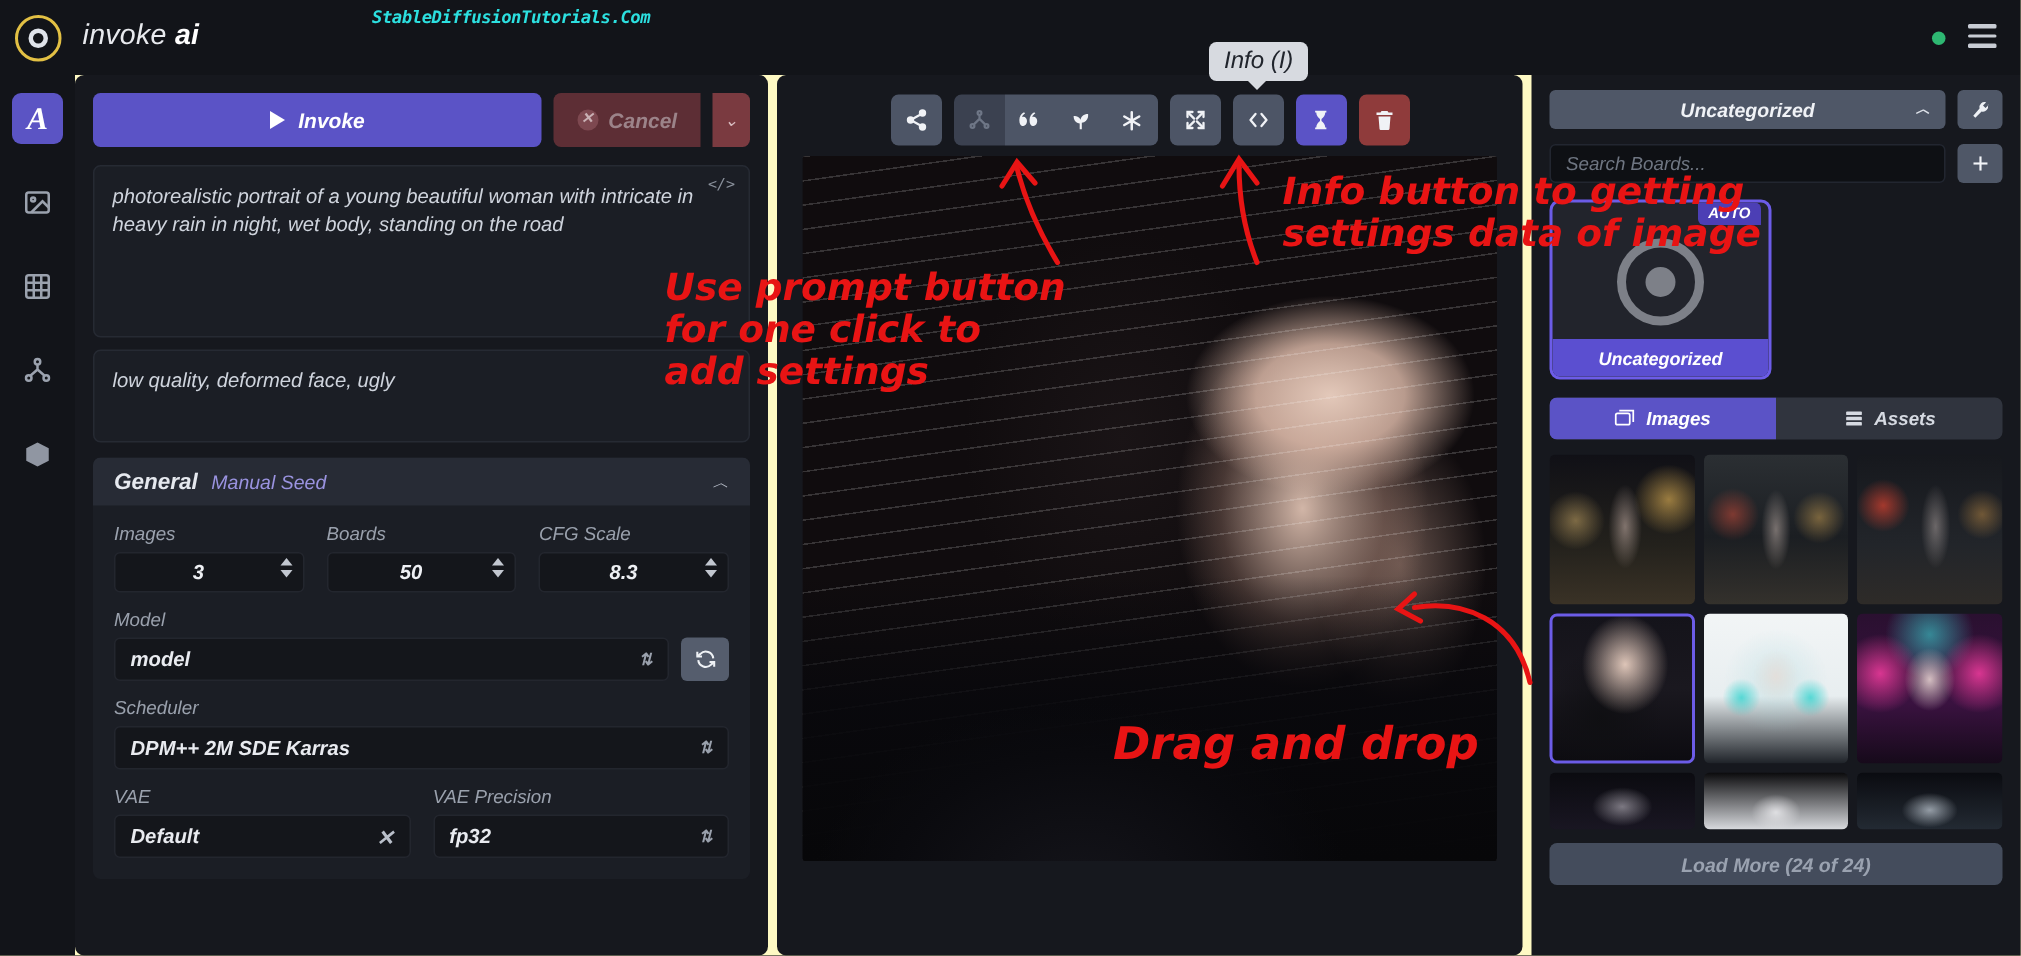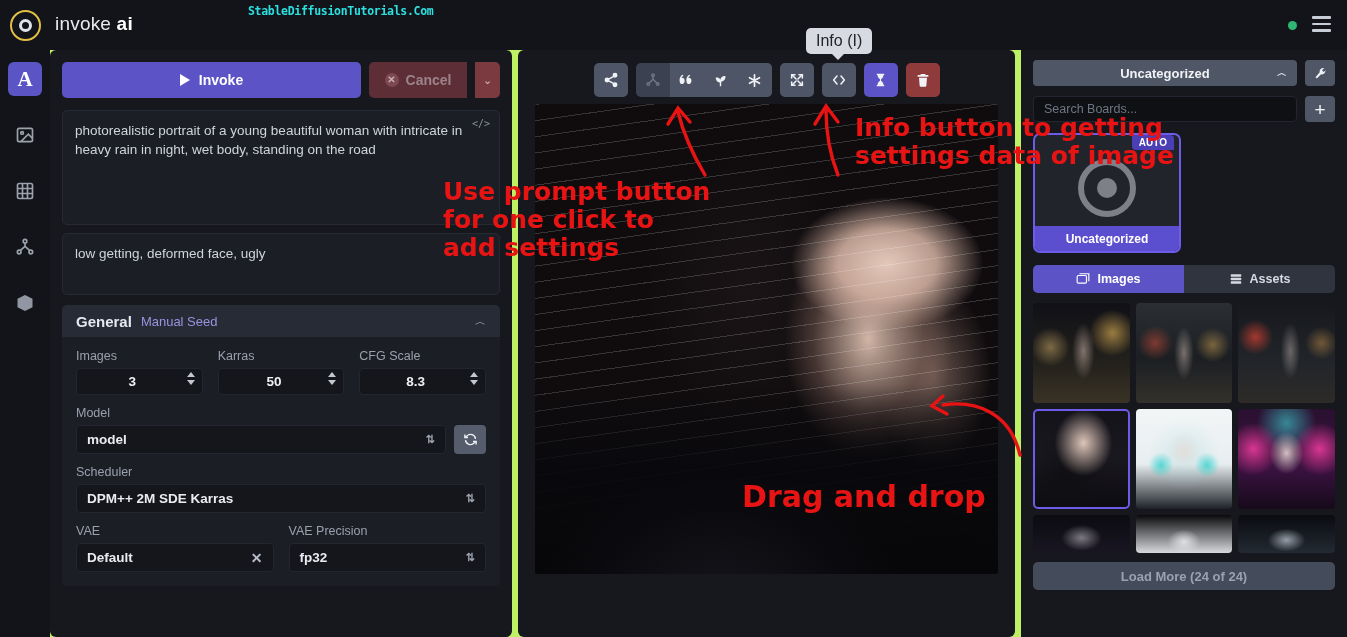--- a/index.html
+++ b/index.html
@@ -2,21 +2,21 @@
 <html><head>
 <meta charset="utf-8">
 <style>
   * { box-sizing: border-box; margin: 0; padding: 0; }
   html, body {
     width: 1347px; height: 637px;
     background: #0e1014;
     font-family: "Liberation Sans", sans-serif;
     overflow: hidden;
   }
-  .app { position: relative; width: 1347px; height: 637px; background: #bef264; }
+  .app { position: relative; width: 1347px; height: 637px; background: #fef9c3; font-style: italic; }
 
   
   .header {
     position: absolute; left: 0; top: 0; width: 1347px; height: 50px;
     background: #121419; display: flex; align-items: center;
   }
   .logo-wrap { position: absolute; left: 10px; top: 10px; width: 31px; height: 31px; }
   .logo-ring {
     width: 31px; height: 31px; border-radius: 50%;
     border: 2.5px solid #e2c044; display: flex; align-items: center; justify-content: center;
@@ -276,21 +276,21 @@
         <span>⌄</span>
       </div>
     </div>
 
     <div class="prompt-box prompt-pos">
       <span>photorealistic portrait of a young beautiful woman with intricate in heavy rain in night, wet body, standing on the road</span>
       <span class="prompt-badge">&lt;/&gt;</span>
     </div>
 
     <div class="prompt-box prompt-neg">
-      <span>low getting, deformed face, ugly</span>
+      <span>low quality, deformed face, ugly</span>
     </div>
 
     <div class="accordion">
       <div class="acc-head">
         <span class="acc-title">General</span>
         <span class="acc-sub">Manual Seed</span>
         <span class="acc-caret">︿</span>
       </div>
       <div class="acc-body">
 
@@ -299,21 +299,21 @@
             <div class="fld-label">Images</div>
             <div class="num-input">
               <span class="num-val">3</span>
               <span class="spin">
                   <i class="up"></i>
                   <i class="dn"></i>
                 </span>
             </div>
           </div>
           <div class="fld">
-            <div class="fld-label">Karras</div>
+            <div class="fld-label">Boards</div>
             <div class="num-input">
               <span class="num-val">50</span>
               <span class="spin">
                   <i class="up"></i>
                   <i class="dn"></i>
                 </span>
             </div>
           </div>
           <div class="fld">
             <div class="fld-label">CFG Scale</div>

